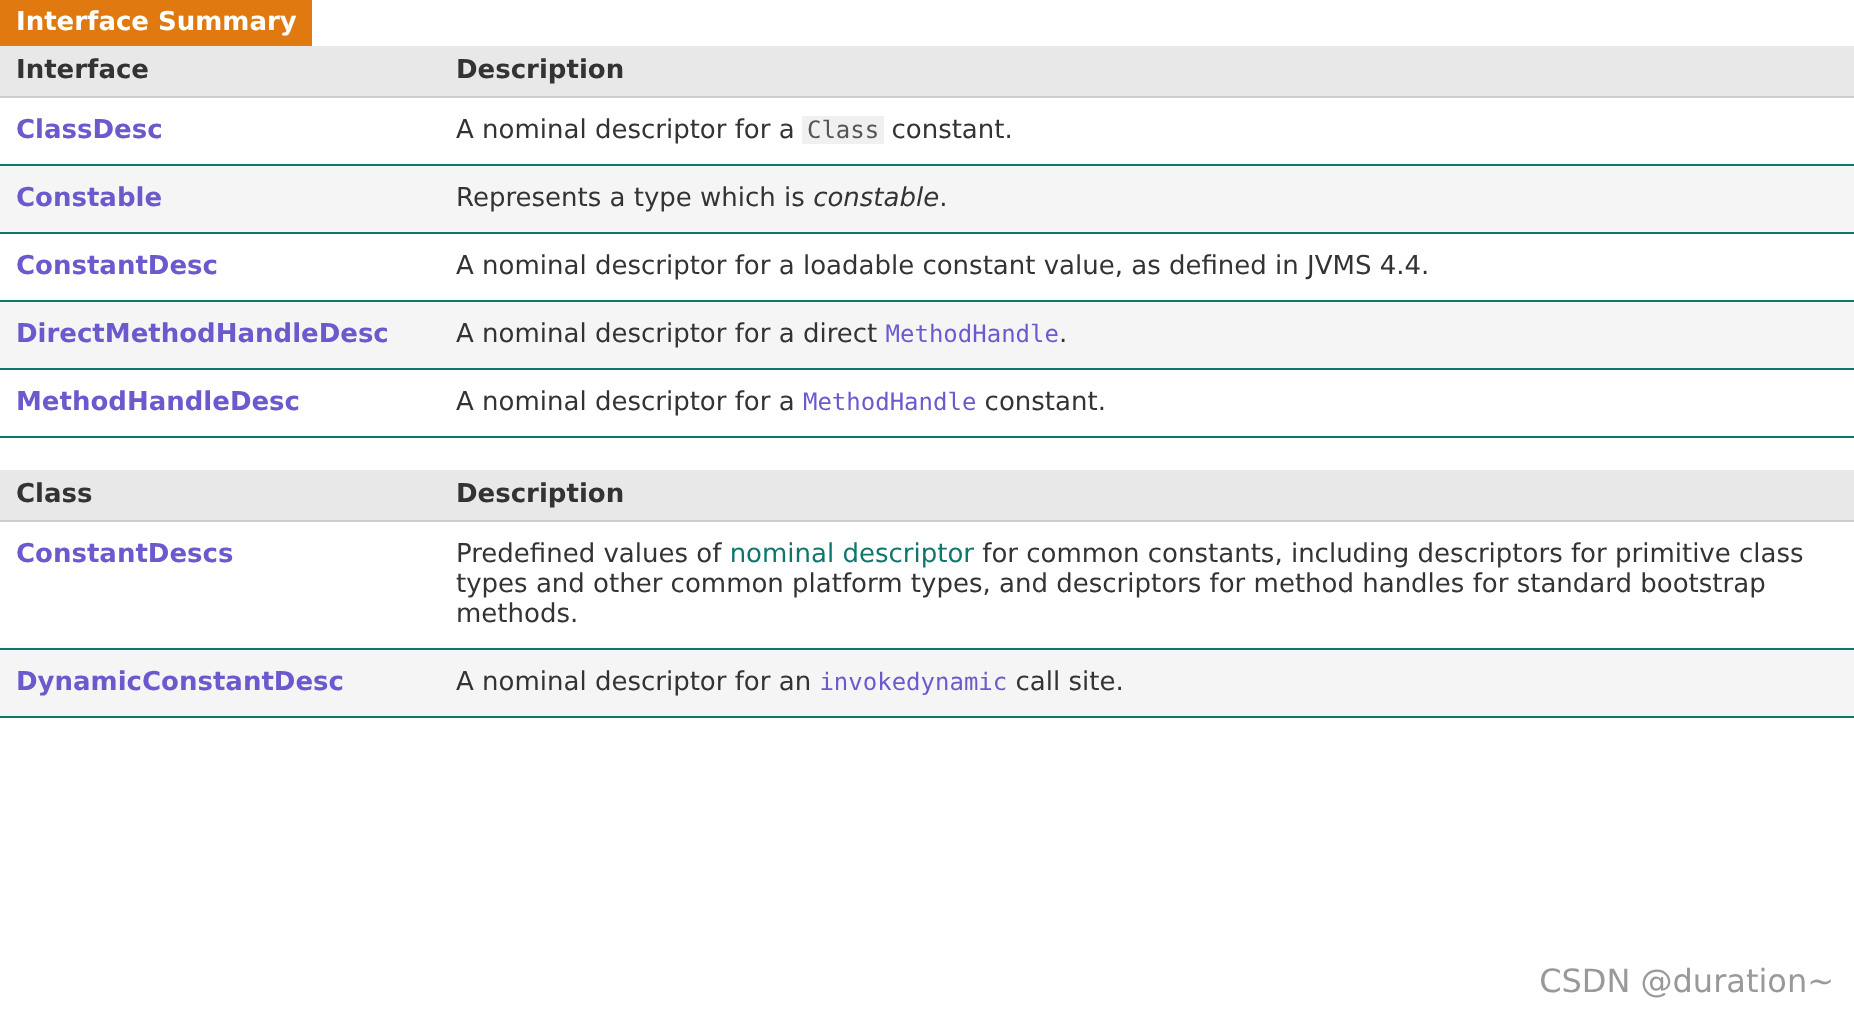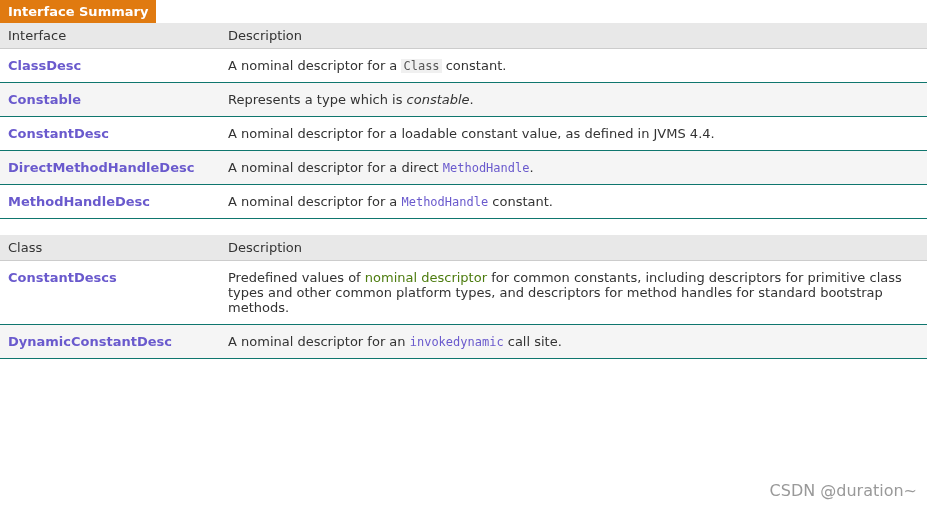--- a/index.html
+++ b/index.html
@@ -32,21 +32,21 @@
     }
 
     thead tr {
       background: #e8e8e8;
       border-bottom: 1px solid #ccc;
     }
 
     thead th {
       text-align: left;
       padding: 5px 8px;
-      font-weight: normal;
+      font-weight: bold;
       font-size: 13px;
     }
 
     tbody tr:nth-child(even) {
       background: #f5f5f5;
     }
 
     tbody tr:nth-child(odd) {
       background: #fff;
     }
@@ -147,21 +147,21 @@
   <table>
     <thead>
       <tr>
         <th>Class</th>
         <th>Description</th>
       </tr>
     </thead>
     <tbody id="class-tbody">
     <tr>
           <td class="col-name"><a href="#" class="col-name-link">ConstantDescs</a></td>
-          <td class="col-desc">Predefined values of <a href="#" style="color:#4d7c0f;text-decoration:none;">nominal descriptor</a> for common constants, including descriptors for primitive class types and other common platform types, and descriptors for method handles for standard bootstrap methods.</td>
+          <td class="col-desc">Predefined values of <a href="#" style="color:#0f766e;text-decoration:none;">nominal descriptor</a> for common constants, including descriptors for primitive class types and other common platform types, and descriptors for method handles for standard bootstrap methods.</td>
         </tr>
         <tr>
           <td class="col-name"><a href="#" class="col-name-link">DynamicConstantDesc</a></td>
           <td class="col-desc">A nominal descriptor for an <a href="#" class="link-code">invokedynamic</a> call site.</td>
         </tr>
       </tbody>
   </table>
 </div>
 
 <div class="watermark">CSDN @duration~</div>

